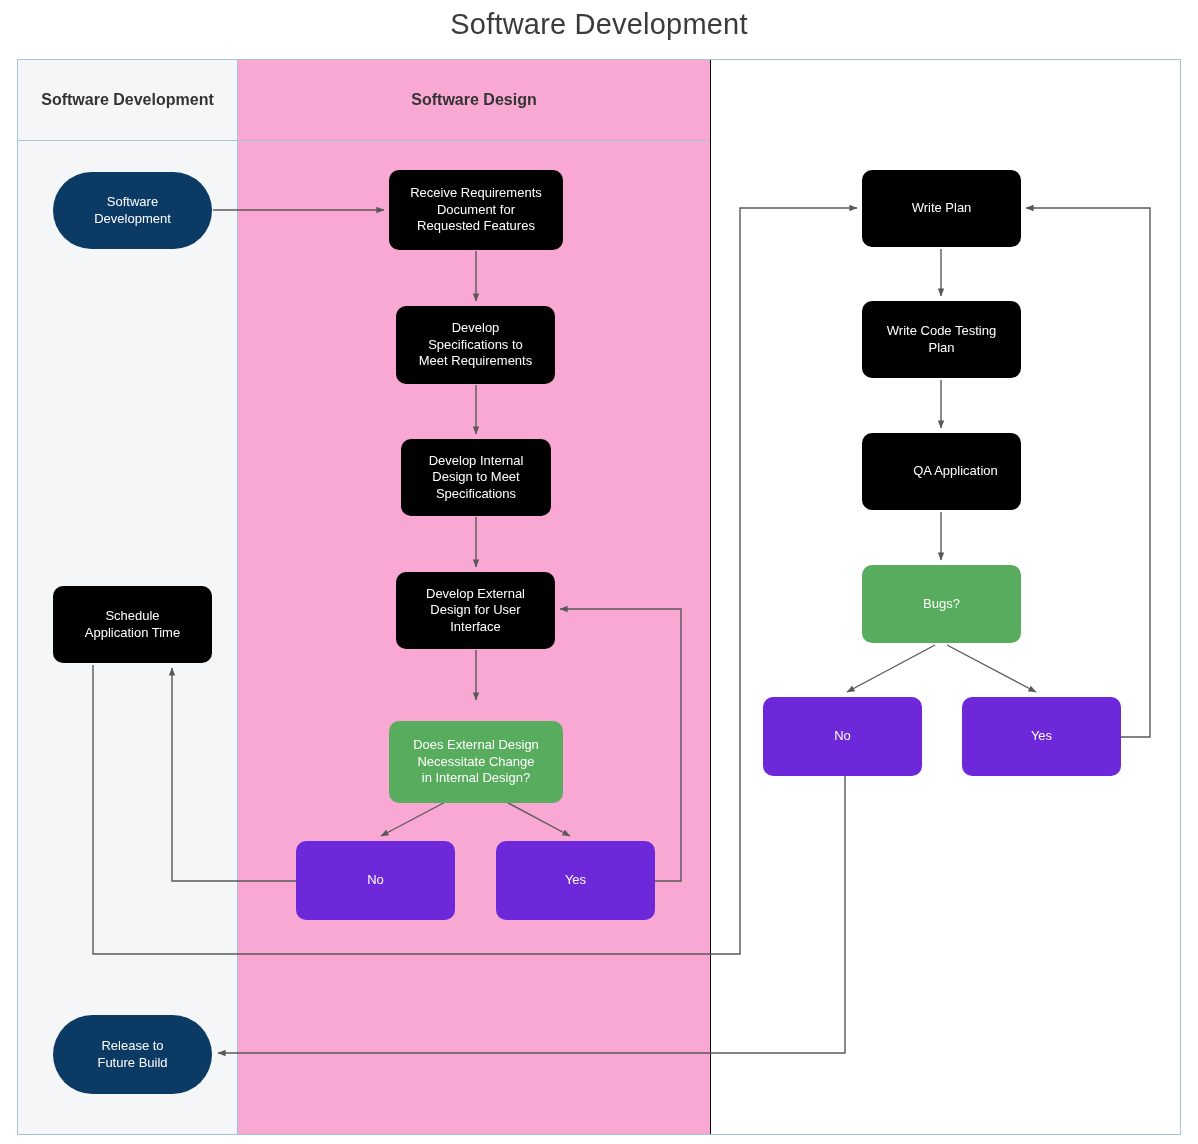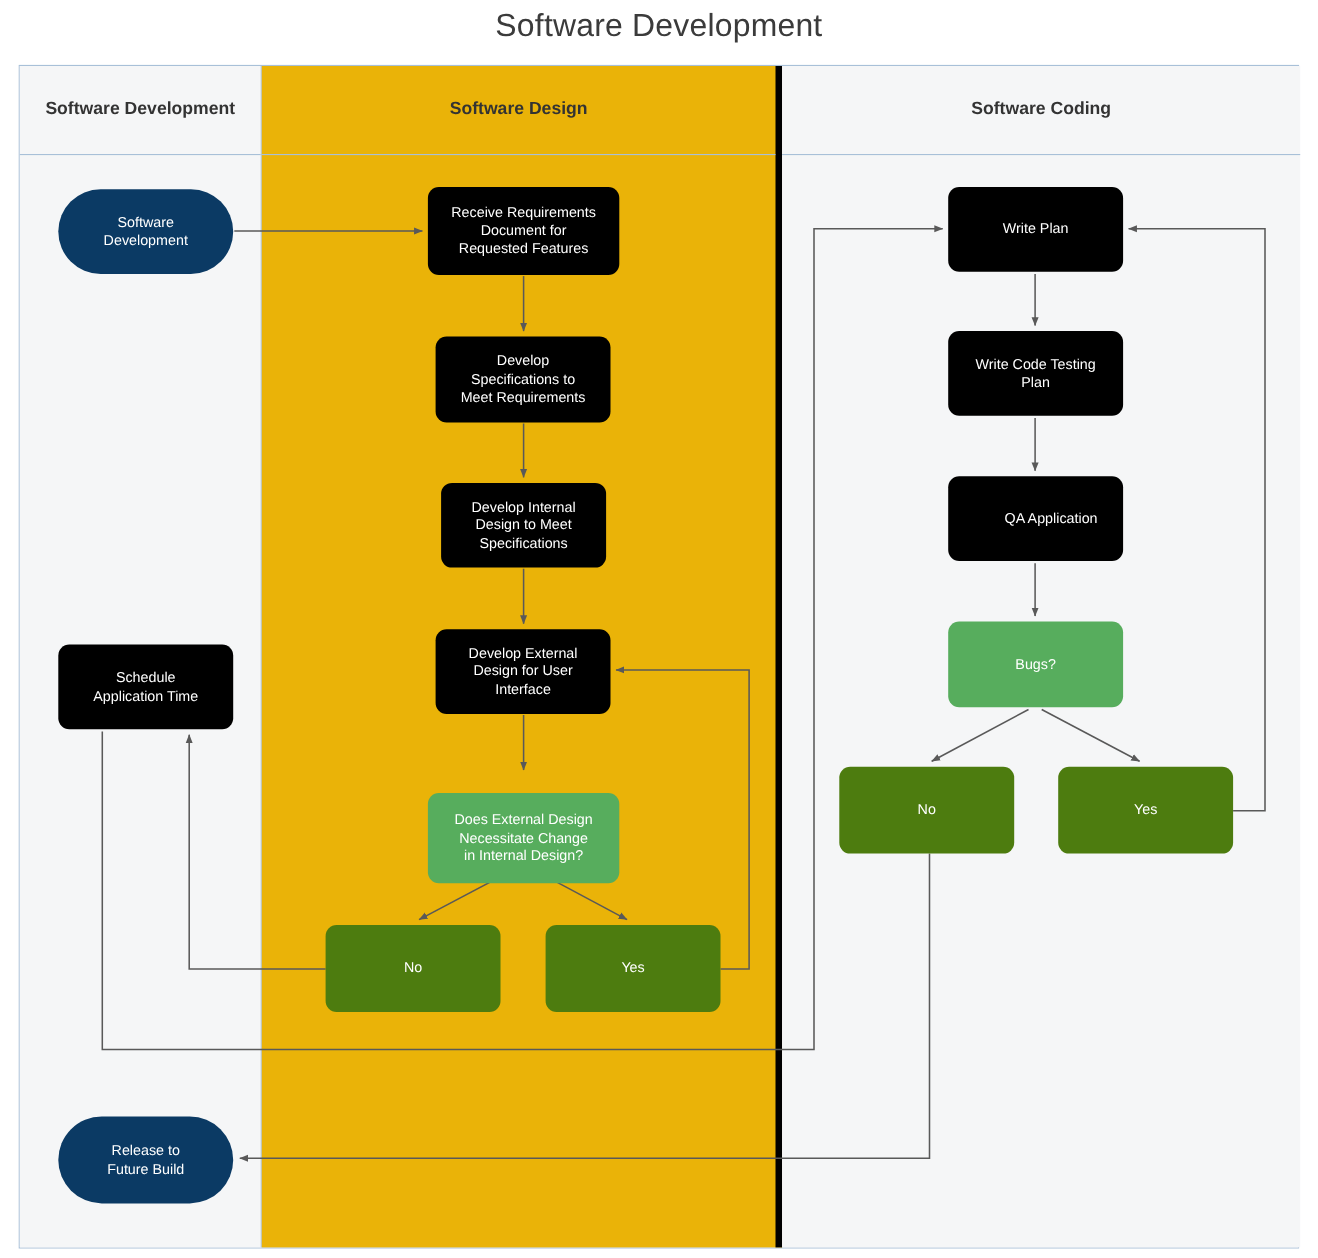--- a/index.html
+++ b/index.html
@@ -26,21 +26,21 @@
     width:1164px;height:1076px;
     border:1px solid #a8c0d8;
     box-sizing:border-box;
     background:#ffffff;
   }
   .lane{
     position:absolute;top:0;bottom:0;
     box-sizing:border-box;
   }
   .lane-1{left:0;width:220px;background:#f5f6f7;border-right:1px solid #a8c0d8;}
-  .lane-2{left:220px;width:473px;background:#eab308;border-right:6px solid #000000;}
+  .lane-2{left:220px;width:473px;background:#f9a8d4;border-right:1px solid #000000;}
   .lane-3{left:693px;width:471px;background:#f5f6f7;}
 
   .lane-head{
     position:absolute;top:0;left:0;right:0;height:81px;
     border-bottom:1px solid #a8c0d8;
     display:flex;align-items:center;justify-content:center;
     text-align:center;
     font-size:16px;font-weight:bold;color:#333333;
     line-height:1.35;
     box-sizing:border-box;
@@ -57,41 +57,37 @@
     color:#ffffff;
     font-size:13px;
     line-height:1.28;
     box-sizing:border-box;
     padding:4px 8px;
     white-space:pre-line;
   }
   .n-terminal{background:#0b3a64;border-radius:60px;}
   .n-process {background:#000000;border-radius:10px;}
   .n-decision{background:#57ad5d;border-radius:10px;}
-  .n-branch  {background:#4d7c0f;border-radius:10px;}
+  .n-branch  {background:#6d28d9;border-radius:10px;}
 </style>
 </head>
 <body>
 
 <div id="stage">
 
   <div class="chart-title">Software Development</div>
 
   <div class="lanes">
     <div class="lane lane-1">
       <div class="lane-head">Software
 Development</div>
     </div>
     <div class="lane lane-2">
       <div class="lane-head">Software
 Design</div>
-    </div>
-    <div class="lane lane-3">
-      <div class="lane-head">Software
-Coding</div>
     </div>
   </div>
 
   <svg id="wires" viewBox="0 0 1198 1144" xmlns="http://www.w3.org/2000/svg">
     <defs>
       <marker id="ah" markerWidth="9" markerHeight="9" refX="7.6" refY="3.6" orient="auto" markerUnits="userSpaceOnUse">
         <path d="M0,0.4 L8,3.6 L0,6.8 z" fill="#595959"></path>
       </marker>
     </defs>
     <g fill="none" stroke="#595959" stroke-width="1.4" marker-end="url(#ah)">

